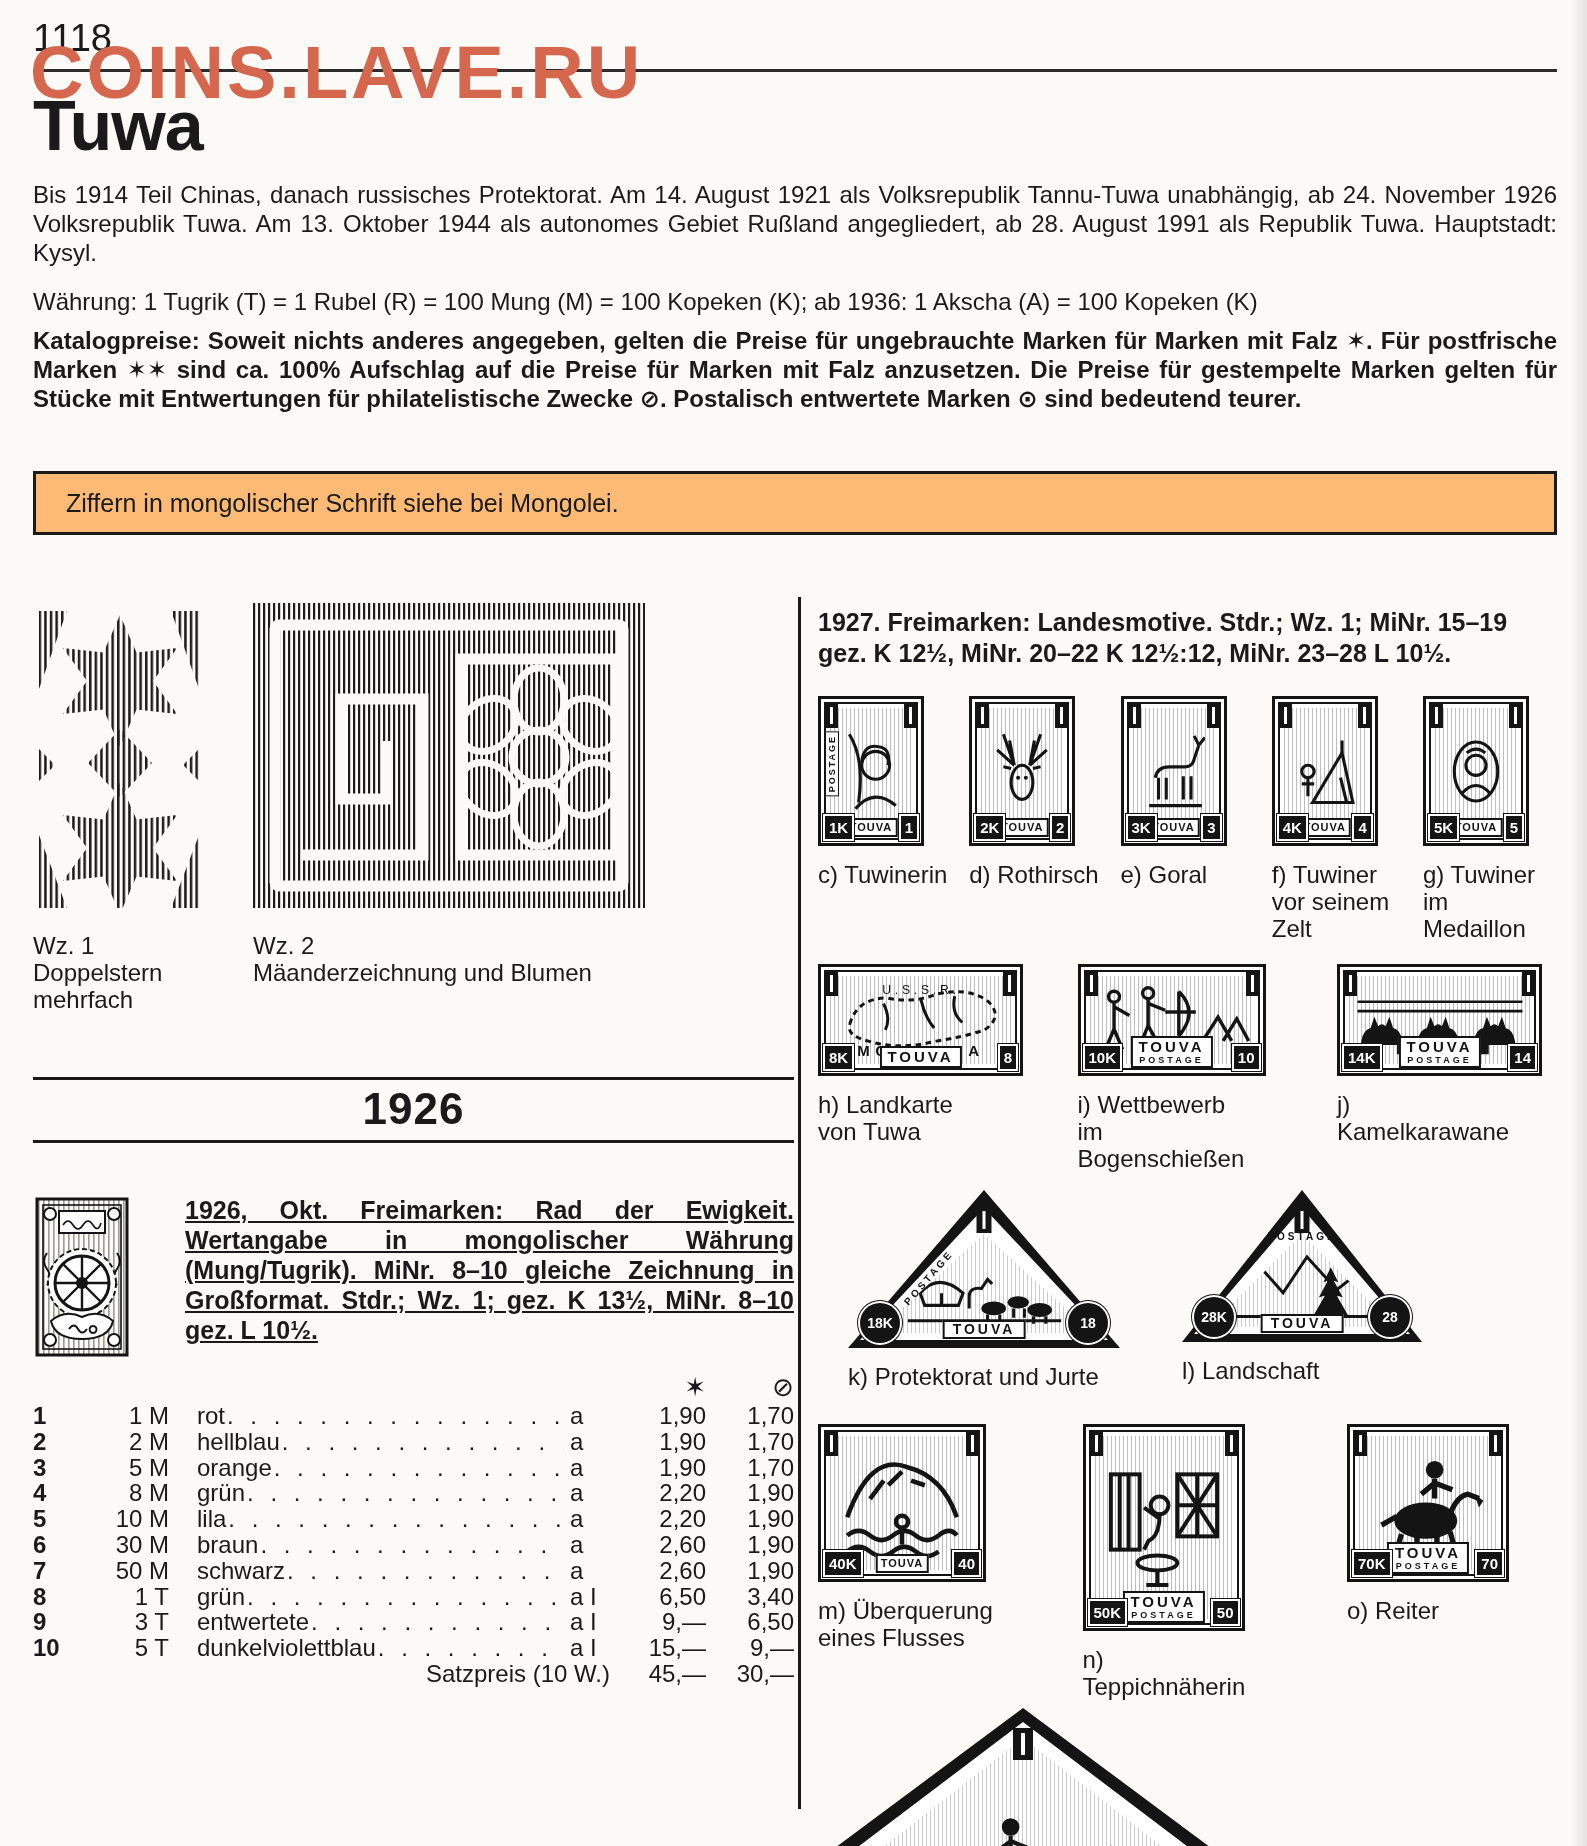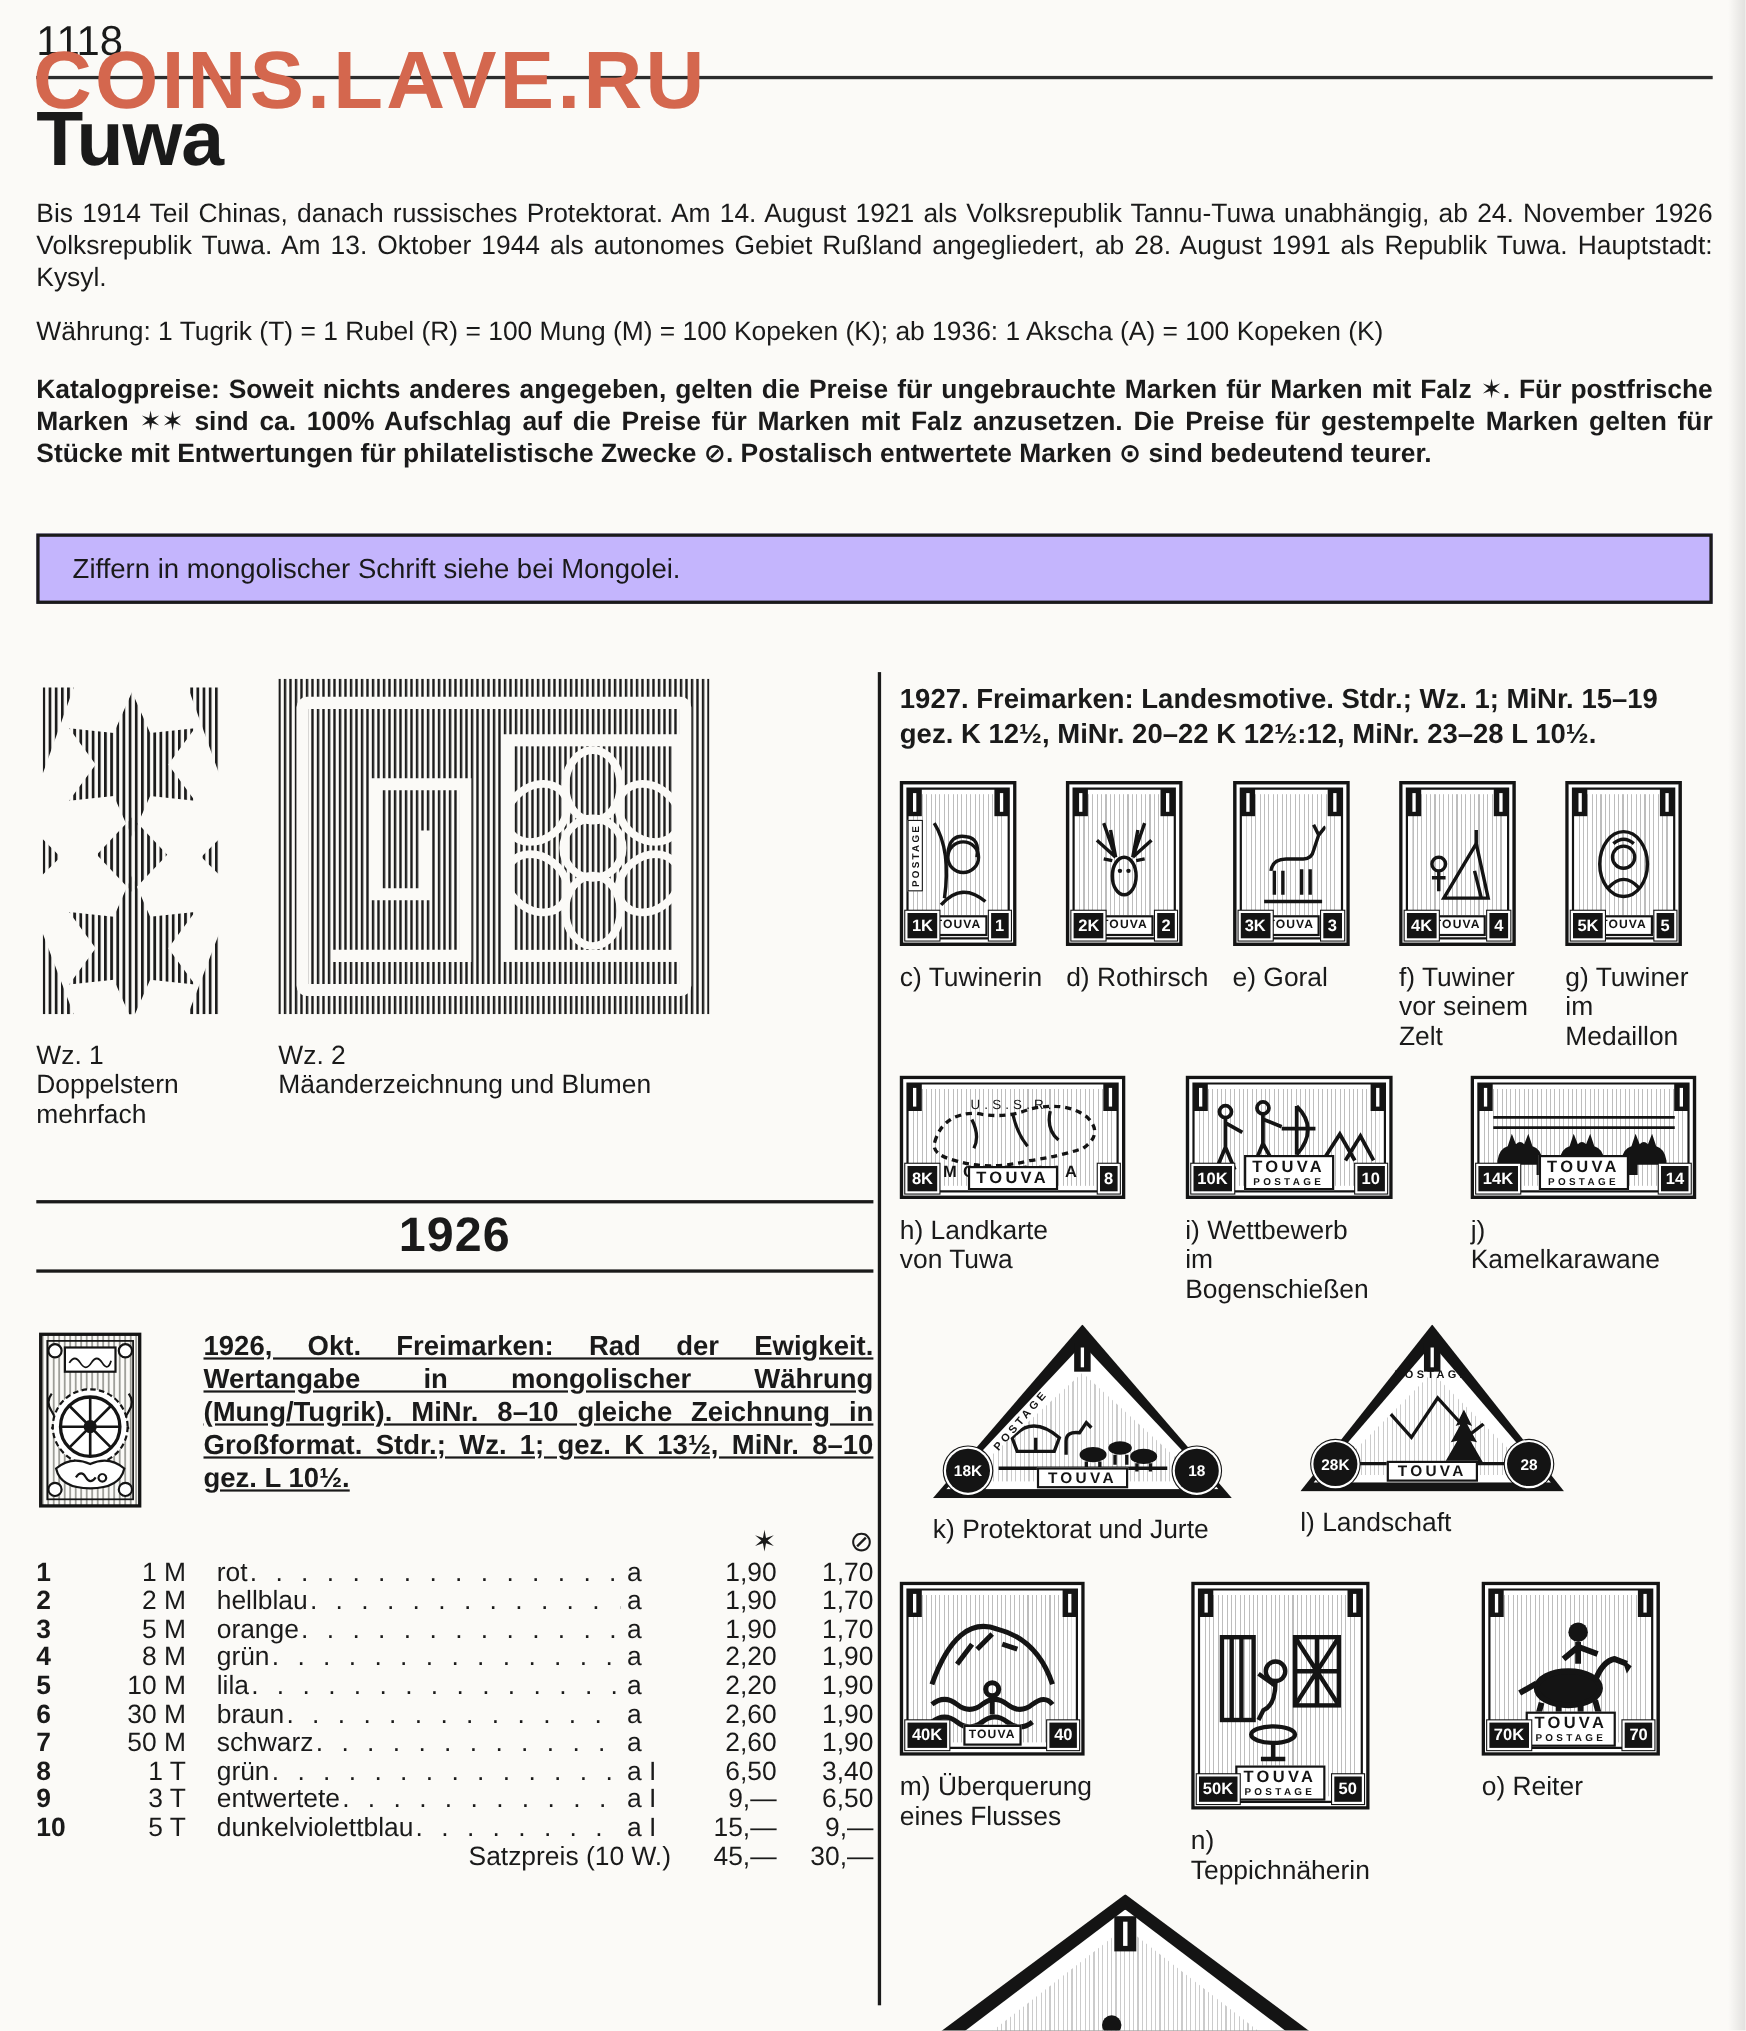--- a/index.html
+++ b/index.html
@@ -12,23 +12,23 @@
   .scan-edge{position:absolute;right:0;top:0;bottom:0;width:16px;
     background:linear-gradient(to right,rgba(0,0,0,0) 0%,rgba(0,0,0,0.10) 100%);pointer-events:none;}
   .pagenum{font-size:38px;line-height:40px;}
   .toprule{position:absolute;left:33px;right:30px;top:69px;border-top:3px solid #2c2c2c;}
   .watermark{position:absolute;left:30px;top:36px;z-index:3;font-size:74px;line-height:1;
     font-weight:bold;letter-spacing:3px;color:#d4674e;}
   .title{margin:30px 0 0;font-size:70px;line-height:76px;font-weight:bold;letter-spacing:-1px;}
   .subtitle{margin-top:22px;font-size:26px;font-weight:bold;}
   .history{margin:16px 0 0;font-size:24px;line-height:29px;text-align:justify;}
   .currency{margin:20px 0 0;font-size:24px;line-height:29px;}
-  .catnote{margin:24px 0 0;font-size:24px;line-height:29px;font-weight:bold;text-align:justify;}
+  .catnote{margin:10px 0 0;font-size:24px;line-height:29px;font-weight:bold;text-align:justify;}
   .notebox{margin-top:58px;border:3px solid #1a1a1a;height:58px;display:flex;align-items:center;
-    padding-left:30px;font-size:25px;background:#c4b5fd;}
+    padding-left:30px;font-size:25px;background:#fdba74;}
   .columns{display:flex;margin-top:62px;height:1212px;}
   .col-left{width:765px;flex:none;box-sizing:border-box;padding-right:4px;}
   .col-right{flex:1;border-left:3px solid #1a1a1a;padding-left:17px;box-sizing:border-box;min-width:0;}
 
   
   .wz-row{display:flex;margin-top:6px;gap:48px;align-items:flex-start;}
   .wz1-svg{width:172px;height:305px;}
   .wz2-svg{width:392px;height:305px;}
   .wz-labels{display:flex;margin-top:24px;font-size:24px;line-height:27px;}
   .wz-label-1{width:220px;}

